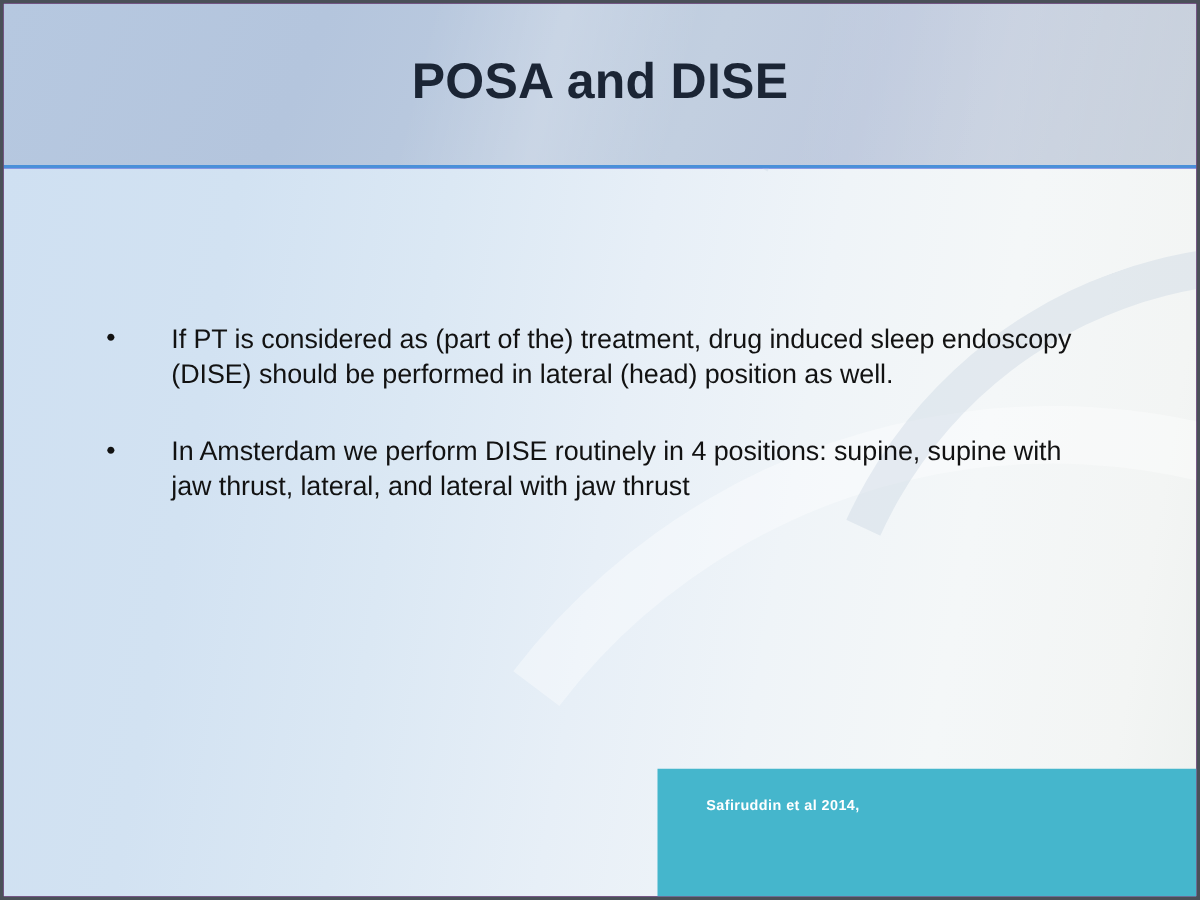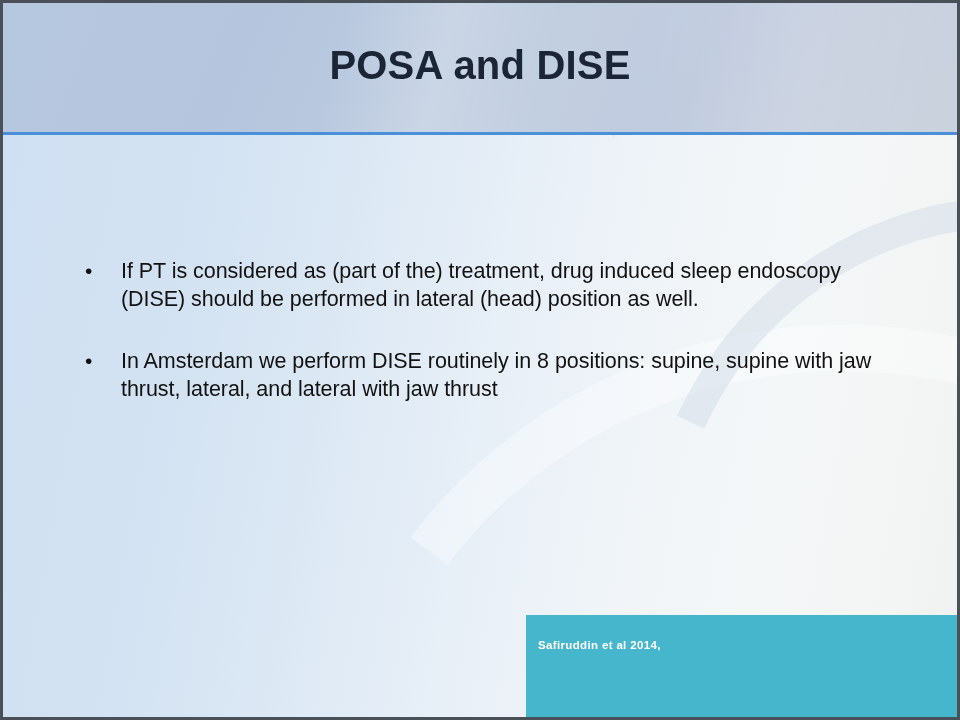--- a/index.html
+++ b/index.html
@@ -178,20 +178,21 @@
     text-align: left;
     padding-left: 4px;
     box-sizing: border-box;
   }
   .bullet-text {
     flex: 1 1 auto;
     color: #121212;
     font-size: 21.5px;
     line-height: 28px;
     letter-spacing: -0.05px;
+    margin-left: 16px;
   }
 
   
   #citation {
     position: absolute;
     left: 523px;
     top: 612px;
     width: 434px;
     height: 105px;
     background: #45b6cc;
@@ -199,20 +200,21 @@
     padding: 22px 0 0 12px;
     overflow: hidden;
   }
   #citation .cite-line {
     color: #ffffff;
     font-size: 11.5px;
     font-weight: bold;
     line-height: 17.6px;
     letter-spacing: 0.35px;
     white-space: nowrap;
+    margin-left: 27px;
   }
 </style>
 </head>
 <body>
 
 <div id="slide">
 
   <div id="header">
     <div class="sheen-a"></div>
     <div class="sheen-b"></div>
@@ -229,21 +231,21 @@
 
     <div id="content">
 
       <div class="bullet-row">
         <span class="bullet-dot">•</span>
         <span class="bullet-text">If PT is considered as (part of the) treatment, drug induced sleep endoscopy (DISE) should be performed in lateral (head) position as well.</span>
       </div>
 
       <div class="bullet-row">
         <span class="bullet-dot">•</span>
-        <span class="bullet-text">In Amsterdam we perform DISE routinely in 8 positions: supine, supine with jaw thrust, lateral, and lateral with jaw thrust</span>
+        <span class="bullet-text">In Amsterdam we perform DISE routinely in 4 positions: supine, supine with jaw thrust, lateral, and lateral with jaw thrust</span>
       </div>
 
     </div>
   </div>
 
   <div id="citation">
     <div class="cite-line">Safiruddin et al 2014,</div>
   </div>
 
 </div>

